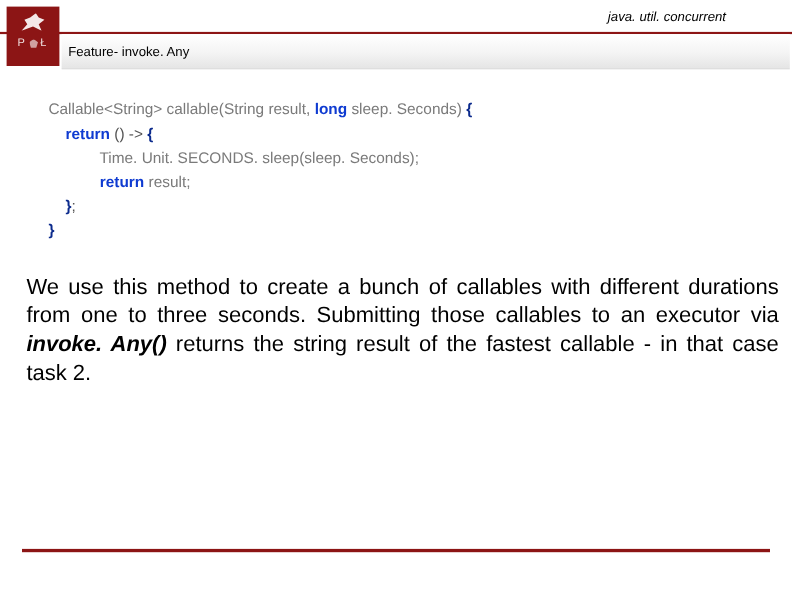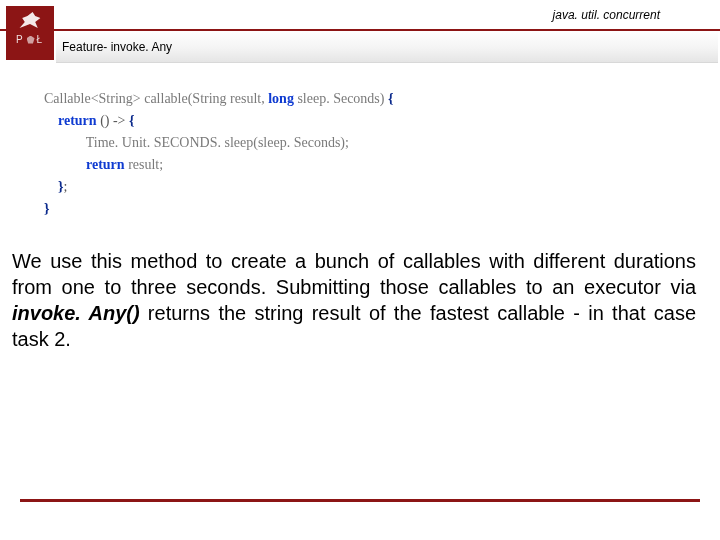--- a/index.html
+++ b/index.html
@@ -92,34 +92,34 @@
   .title-band h1 {
     margin: 0;
     font-size: 12px;
     font-weight: 400;
     color: #000;
   }
   .code-block {
     position: absolute;
     left: 44px;
     top: 88px;
-    font-family: Liberation Serif, serif;
+    font-family: Liberation Sans, sans-serif;
     font-size: 14px;
     line-height: 22px;
     color: #7a7a7a;
     white-space: pre;
   }
   .code-block .kw   { color: #0f3bd1; font-weight: bold; }
   .code-block .type { color: #7a7a7a; }
   .code-block .fn   { color: #7a7a7a; }
   .code-block .punc { color: #555; }
   .code-block .brace{ color: #0b2a8c; font-weight: bold; }
   .paragraph {
     position: absolute;
-    left: 12px;
+    left: 24px;
     top: 248px;
     width: 684px;
     font-size: 20px;
     line-height: 26px;
     color: #000;
     text-align: justify;
   }
   .paragraph .em {
     font-style: italic;
     font-weight: bold;

